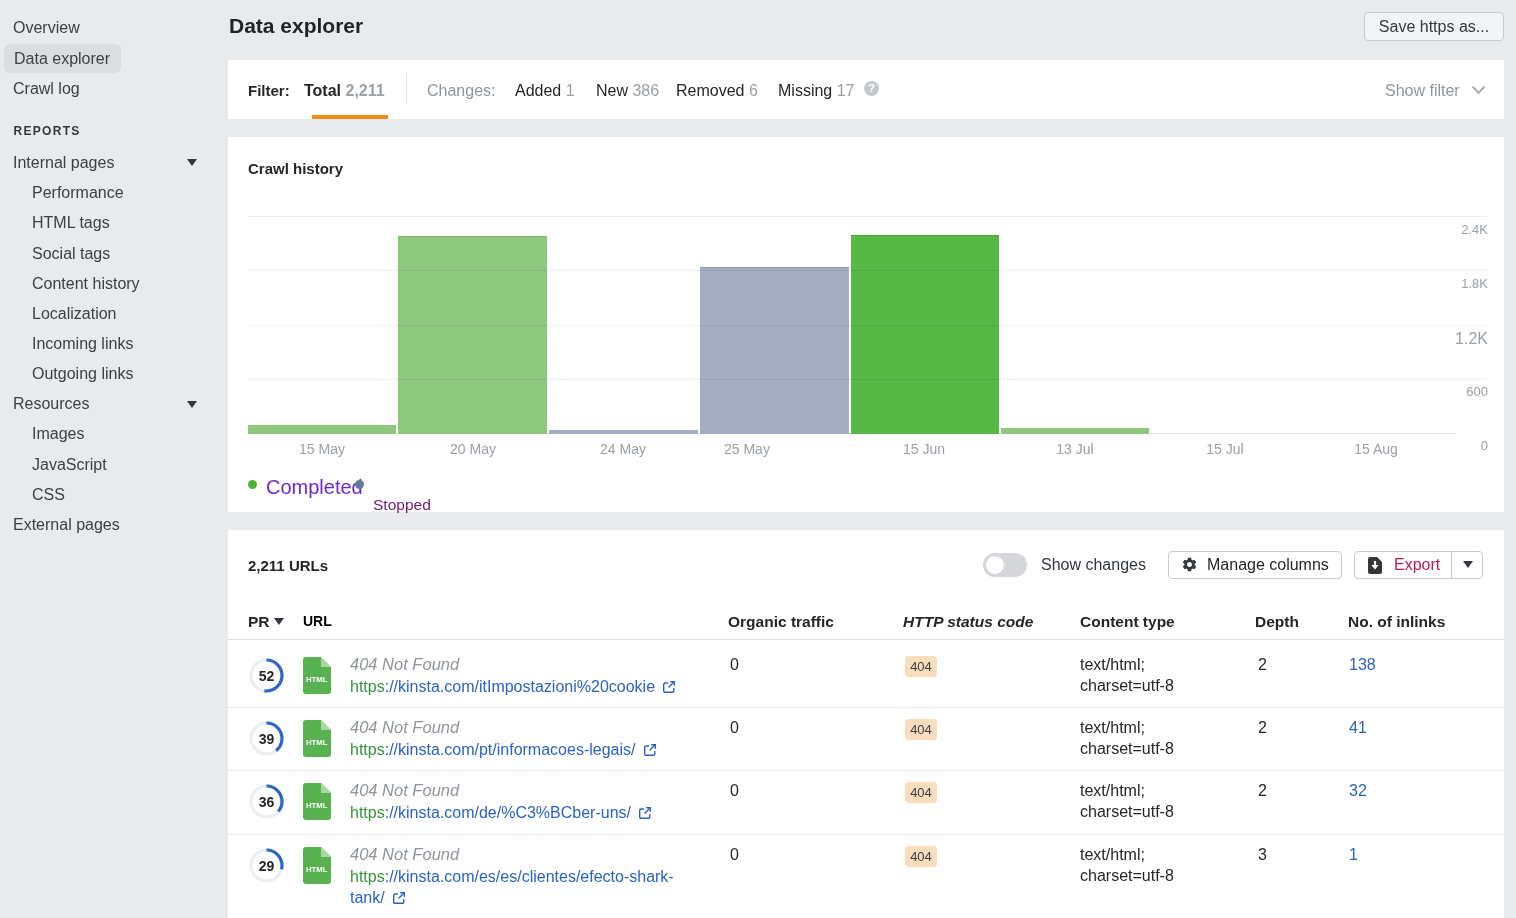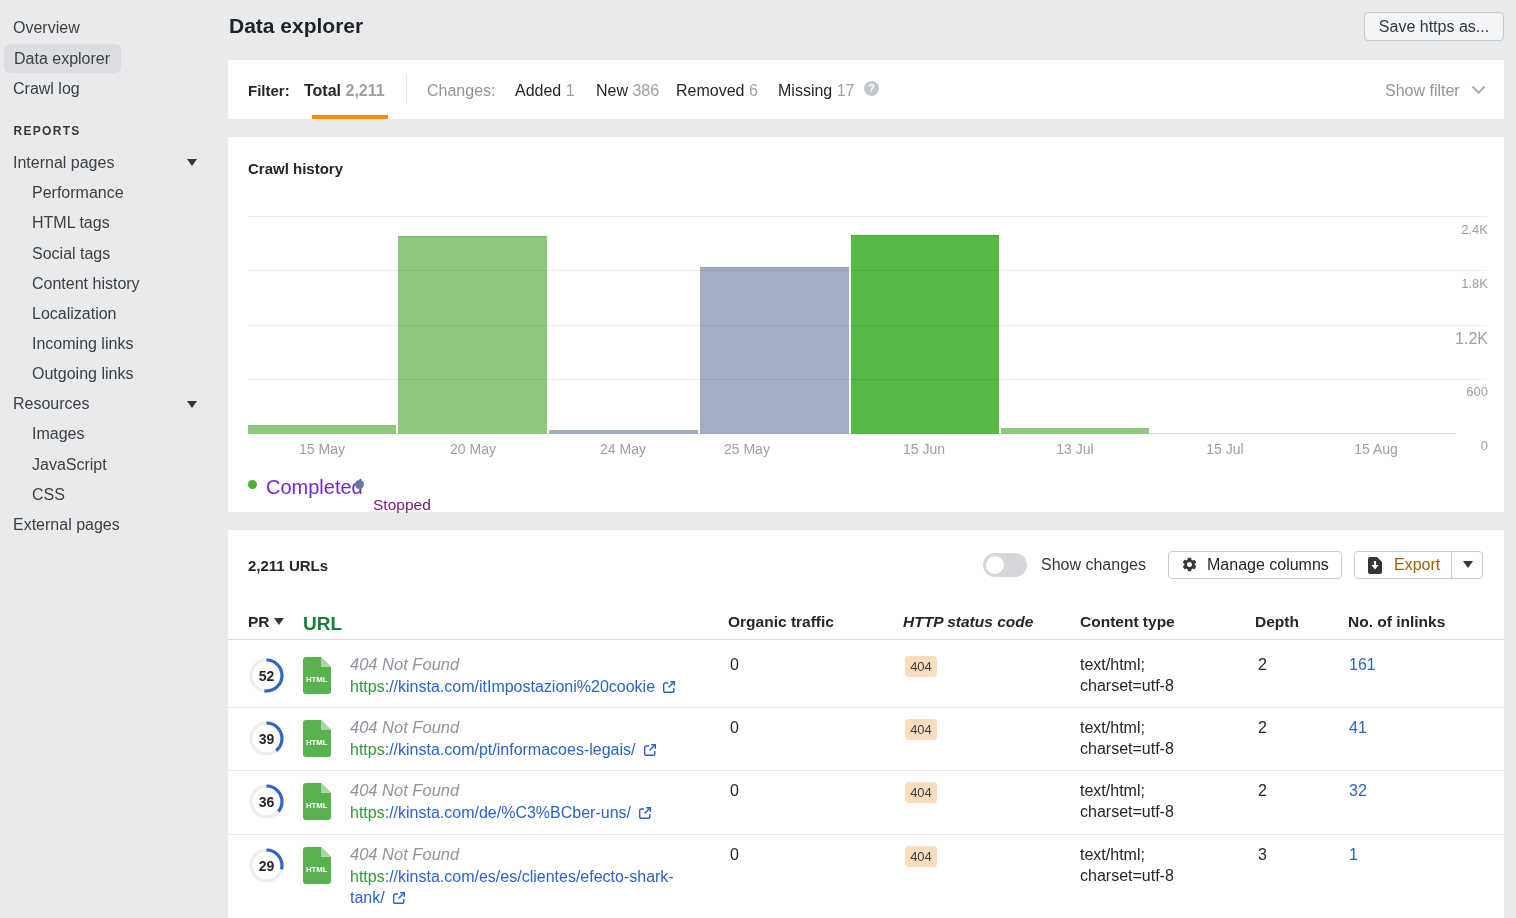--- a/index.html
+++ b/index.html
@@ -116,26 +116,26 @@
   </svg>
 <div class="abs" style="left:1207px;top:556px;font-size:16px;color:#262626;">Manage columns</div>
 
 <div class="abs" style="left:1354px;top:551px;width:129px;height:28px;background:#fff;border:1px solid #c9cbcd;border-radius:4px;"></div>
 <div class="abs" style="left:1451px;top:551px;width:1px;height:28px;background:#c9cbcd;"></div>
 <svg class="abs" style="left:1368px;top:557px;" width="14" height="17" viewBox="0 0 14 17">
     <path fill="#33363a" d="M2,0 H9 L14,5 V15 a2,2 0 0 1 -2,2 H2 a2,2 0 0 1 -2,-2 V2 a2,2 0 0 1 2,-2 Z"></path>
     <path fill="#fff" d="M5.9,4 h2.2 v4.4 h-2.2 z"></path>
     <path fill="#fff" d="M3.4,8 h7.2 L7,12.6 Z"></path>
   </svg>
-<div class="abs" style="left:1394px;top:556px;font-size:16px;color:#a16207;">Export</div>
+<div class="abs" style="left:1394px;top:556px;font-size:16px;color:#be185d;">Export</div>
 <div class="abs tri-down" style="left:1463px;top:561px;"></div>
 
 <div class="abs bold" style="left:248px;top:613px;font-size:15.5px;color:#262626;">PR</div>
 <div class="abs tri-down" style="left:274px;top:618px;"></div>
-<div class="abs bold" style="left:303px;top:613px;font-size:19px;color:#15803d;">URL</div>
+<div class="abs bold" style="left:303px;top:613px;font-size:14px;color:#000000;">URL</div>
 <div class="abs bold" style="left:728px;top:613px;font-size:15.5px;color:#262626;">Organic traffic</div>
 <div class="abs bold" style="left:903px;top:613px;font-size:15.5px;color:#262626;font-style:italic;">HTTP status code</div>
 <div class="abs bold" style="left:1080px;top:613px;font-size:15.5px;color:#262626;">Content type</div>
 <div class="abs bold" style="left:1255px;top:613px;font-size:15.5px;color:#262626;">Depth</div>
 <div class="abs bold" style="left:1348px;top:613px;font-size:15.5px;color:#262626;">No. of inlinks</div>
 <div class="abs" style="left:228px;top:639px;width:1276px;height:1px;background:#dcdee0;"></div>
 
 <div class="abs" style="left:228px;top:707px;width:1276px;height:1px;background:#e8e9ea;"></div>
 <div class="abs" style="left:228px;top:770px;width:1276px;height:1px;background:#e8e9ea;"></div>
 <div class="abs" style="left:228px;top:834px;width:1276px;height:1px;background:#e8e9ea;"></div>
@@ -155,21 +155,21 @@
   <svg style="display:inline-block;vertical-align:-1px;margin-left:4px;" width="12" height="12" viewBox="0 0 12 12">
       <path d="M10.8,7 V10 a1.3,1.3 0 0 1 -1.3,1.3 H2 A1.3,1.3 0 0 1 0.7,10 V3.3 A1.3,1.3 0 0 1 2,2 H5" fill="none" stroke="#2b62c9" stroke-width="1.4"></path>
       <path d="M5.5,6.5 L10.8,1.2" fill="none" stroke="#2b62c9" stroke-width="1.4"></path>
       <path d="M7.2,0.7 H11.3 V4.8" fill="none" stroke="#2b62c9" stroke-width="1.4"></path>
     </svg>
 </div>
 <div class="abs" style="left:730px;top:654px;font-size:16px;line-height:21px;">0</div>
 <div class="abs" style="left:905px;top:656px;width:32px;height:21px;background:#f9ddbd;border-radius:4px;font-size:13px;color:#3b3f46;text-align:center;line-height:21px;">404</div>
 <div class="abs" style="left:1080px;top:654px;font-size:16px;line-height:21px;">text/html;<br>charset=utf-8</div>
 <div class="abs" style="left:1258px;top:654px;font-size:16px;line-height:21px;">2</div>
-<div class="abs blue" style="left:1349px;top:654px;font-size:16px;line-height:21px;">161</div>
+<div class="abs blue" style="left:1349px;top:654px;font-size:16px;line-height:21px;">138</div>
 
 <svg class="abs" style="left:249px;top:721px;" width="35" height="35" viewBox="0 0 35 35">
   <circle cx="17.5" cy="17.5" r="15.5" fill="#fff" stroke="#eceff1" stroke-width="3.2"></circle>
   <circle cx="17.5" cy="17.5" r="15.5" fill="none" stroke="#3066c6" stroke-width="3.2" stroke-dasharray="38 97.4" transform="rotate(-90 17.5 17.5)"></circle>
   <text x="17.5" y="22.5" text-anchor="middle" font-size="14" font-weight="bold" fill="#262626" font-family="Liberation Sans">39</text>
 </svg>
 <svg class="abs" style="left:303px;top:720px;" width="28" height="37" viewBox="0 0 28 37">
   <path d="M3,0 H18 L28,10 V34 a3,3 0 0 1 -3,3 H3 a3,3 0 0 1 -3,-3 V3 a3,3 0 0 1 3,-3 Z" fill="#58b24f"></path>
   <path d="M18,0 L28,10 H18 Z" fill="#abd7a4"></path>
   <text x="13.8" y="24.6" text-anchor="middle" font-size="7.8" font-weight="bold" fill="#fff" font-family="Liberation Sans">HTML</text>

